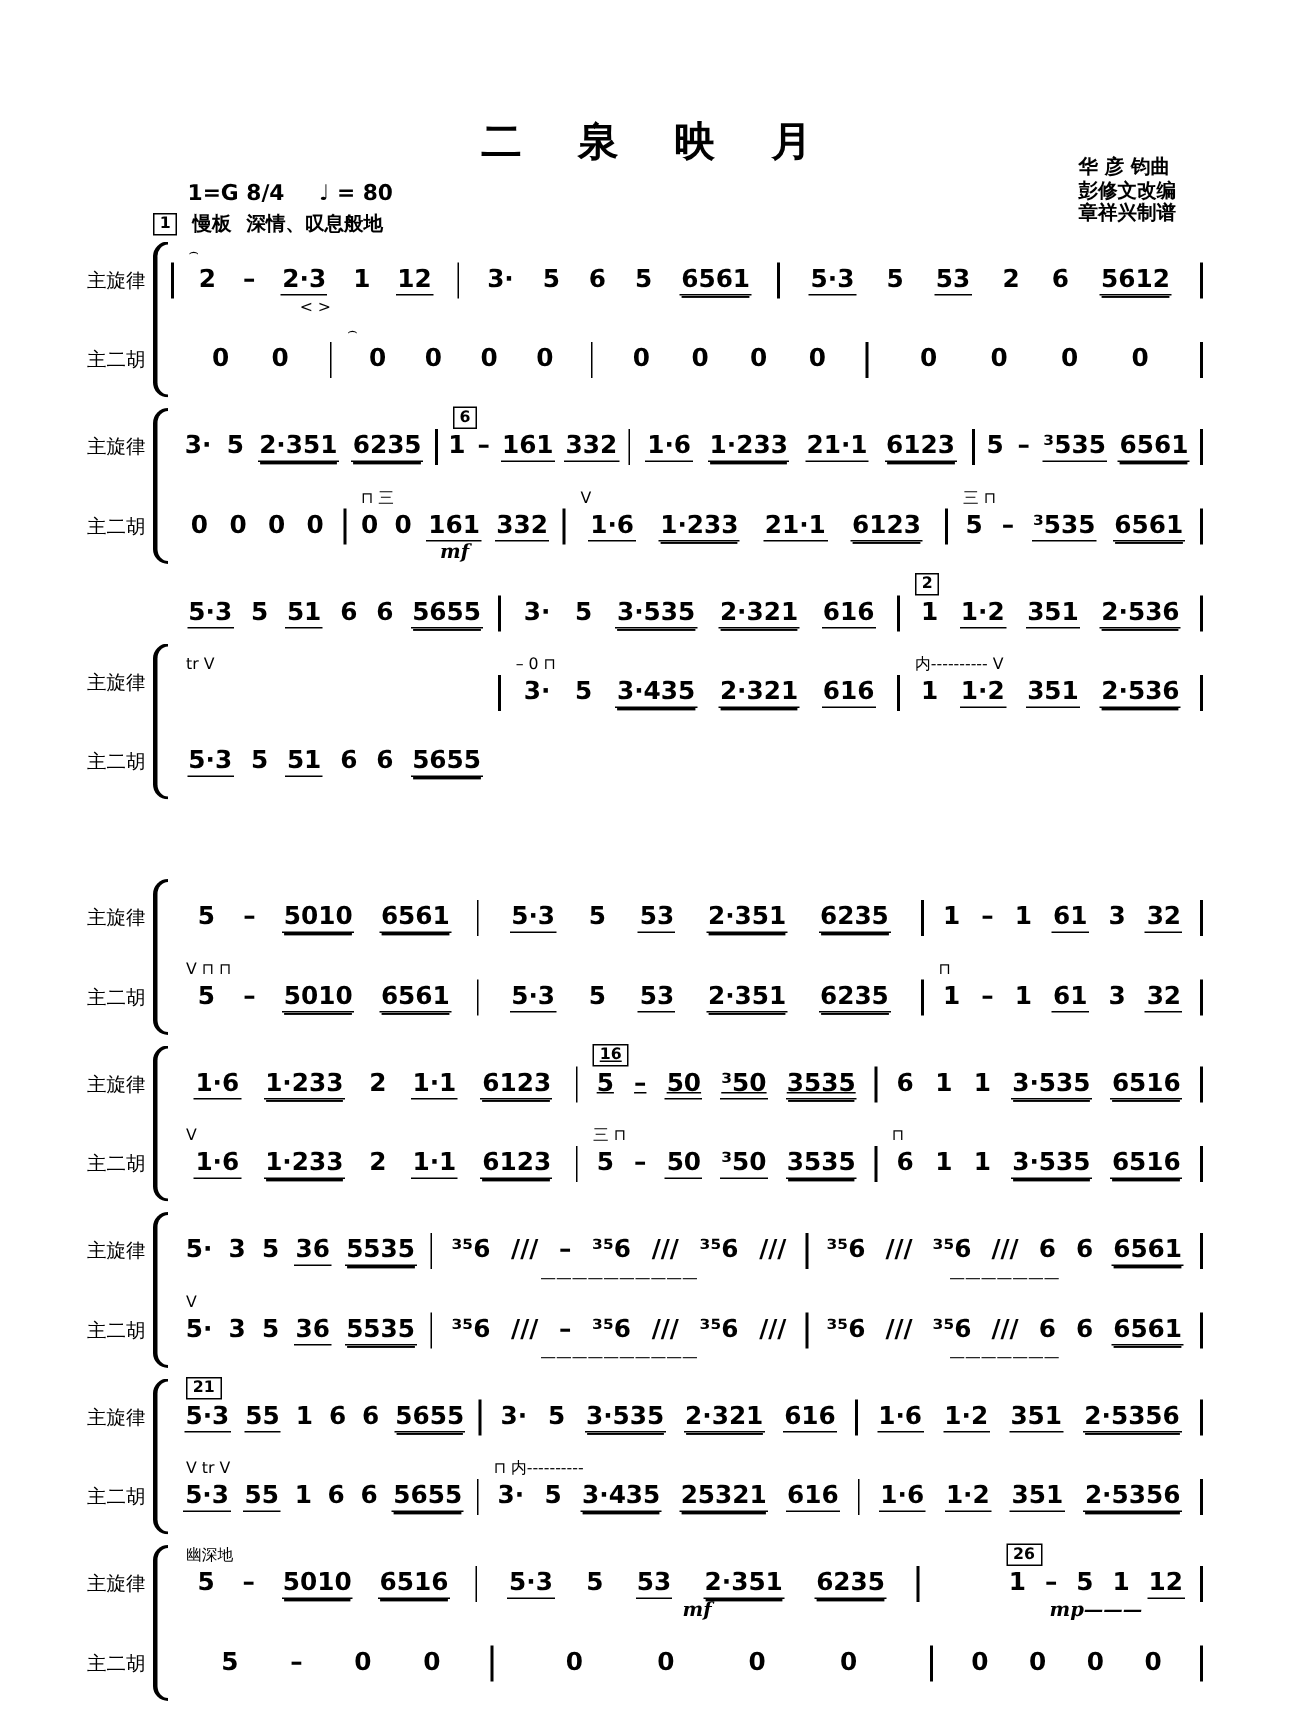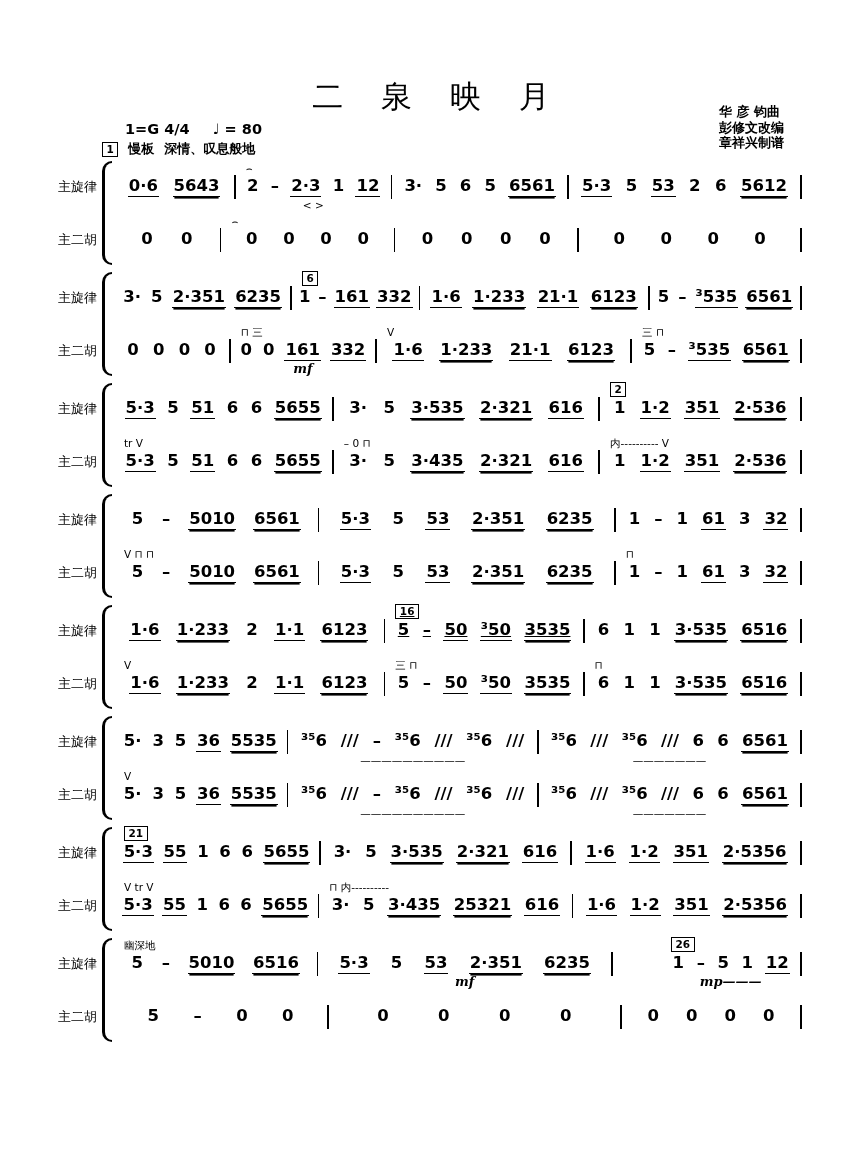--- a/index.html
+++ b/index.html
@@ -5,21 +5,21 @@
   html,body{margin:0;padding:0;}
   body{
     width:862px;height:1156px;background:#ffffff;color:#000000;
     font-family:"DejaVu Sans",sans-serif;overflow:hidden;
   }
   .page{position:relative;width:862px;height:1156px;background:#ffffff;}
 
   
   .title{
     position:absolute;top:76px;left:0;width:100%;text-align:center;
-    font-size:31px;font-weight:normal;letter-spacing:14px;text-indent:14px;
+    font-size:27px;font-weight:bold;letter-spacing:14px;text-indent:14px;
   }
   .subtitle{
     position:absolute;top:112px;left:0;width:100%;text-align:center;
     font-size:15px;font-weight:bold;letter-spacing:1px;
   }
   .credits{
     position:absolute;top:104px;right:78px;text-align:left;
     font-size:13px;line-height:15.5px;font-weight:bold;
   }
   .keyline{
@@ -81,47 +81,39 @@
 
   <div class="title">二 泉 映 月</div>
 
   <div class="credits">
     <div>华 彦 钧曲</div>
     <div>彭修文改编</div>
     <div>章祥兴制谱</div>
   </div>
 
   <div class="keyline">
-    <span>1=G 4/4</span>
+    <span>1=G 8/4</span>
     <span class="tempo">♩ = 80</span>
   </div>
 
   <div class="tempoline">
     <span class="mnum">1</span>
     <span>慢板</span>
     <span class="expression">深情、叹息般地</span>
   </div>
 
   <div class="score">
       <div class="system">
         <div class="labels-col">
           <div class="staff-label">主旋律</div>
           <div class="staff-label">主二胡</div>
         </div>
         <div class="brace"></div>
         <div class="staves-col">
           <div class="staff-row">
-            <div class="measure-col" style="flex-grow: 8;">
-              <div class="m-above"></div>
-              <div class="m-notes">
-                <span class="tok u1">0·6</span>
-                <span class="tok u2">5643</span>
-              </div>
-              <div class="m-below"></div>
-            </div>
             <div class="barline"></div>
             <div class="measure-col" style="flex-grow: 12;">
               <div class="m-above">
                 <span class="annm">⌢</span>
               </div>
               <div class="m-notes">
                 <span class="tok">2</span>
                 <span class="tok">–</span>
                 <span class="tok u1">2·3</span>
                 <span class="tok">1</span>
@@ -354,21 +346,21 @@
                 <span class="tok">1</span>
                 <span class="tok u1">1·2</span>
                 <span class="tok u1">351</span>
                 <span class="tok u2">2·536</span>
               </div>
               <div class="m-below"></div>
             </div>
             <div class="barline"></div>
           </div>
           <div class="staff-row">
-            <div class="measure-col" style="flex-grow: 17;">
+            <div class="measure-col" style="flex-grow: 17; gap: 46px;">
               <div class="m-above">
                 <span class="annm">tr  V</span>
               </div>
               <div class="m-notes">
                 <span class="tok u1">5·3</span>
                 <span class="tok">5</span>
                 <span class="tok u1">51</span>
                 <span class="tok">6</span>
                 <span class="tok">6</span>
                 <span class="tok u2">5655</span>

